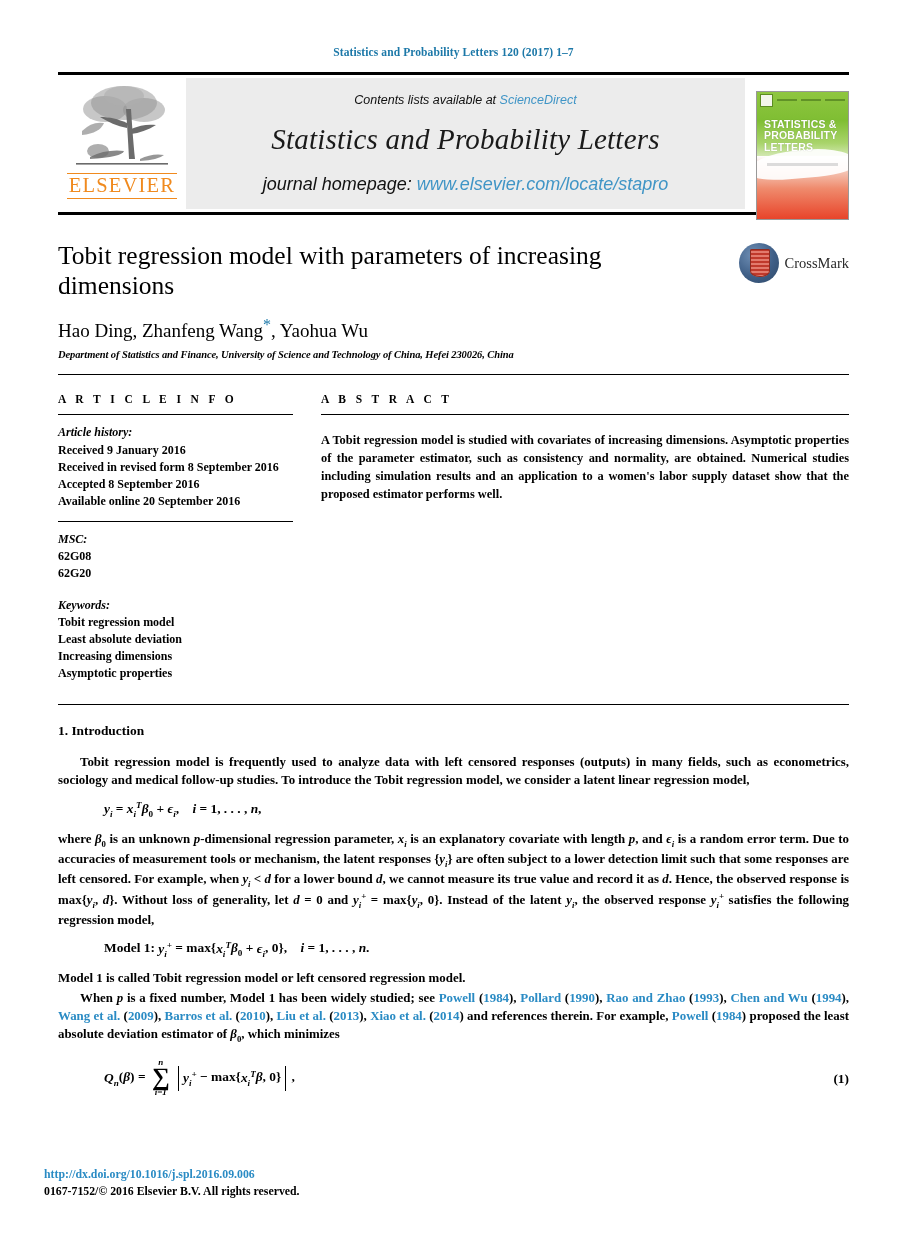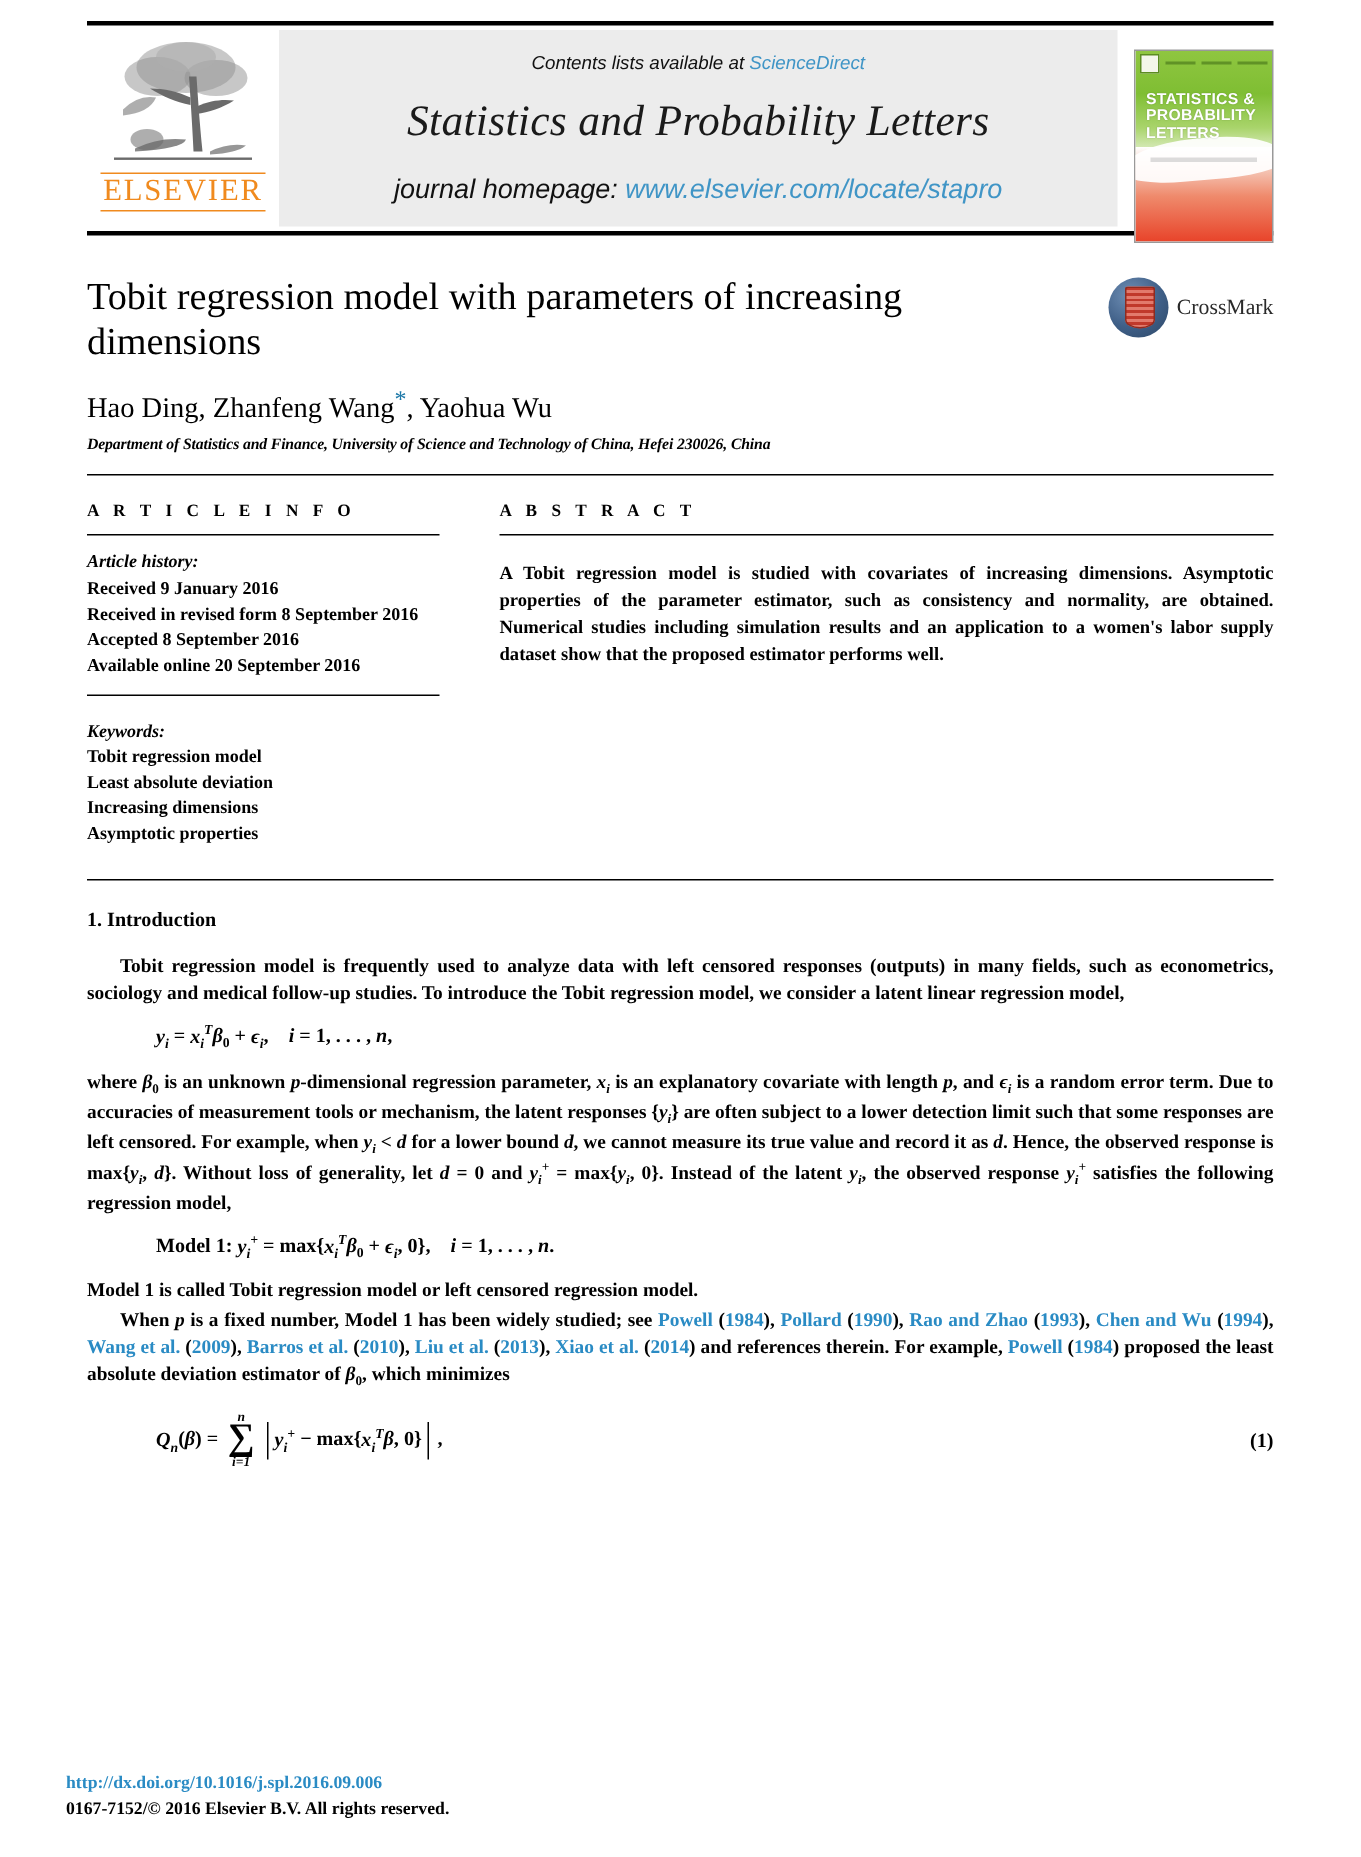--- a/index.html
+++ b/index.html
@@ -226,21 +226,21 @@
   }
   .rule-thin {
     border-top: 1px solid #000;
     margin: 14px 58px 0 58px;
   }
 
   
   .info-abstract {
     display: flex;
     margin: 18px 58px 0 58px;
-    gap: 40px;
+    gap: 28px;
   }
   .col-info { width: 235px; flex: 0 0 235px; }
   .col-abstract { flex: 1 1 auto; }
   .section-caps {
     font-family: "Liberation Serif", serif;
     font-weight: bold;
     font-size: 11.5px;
     letter-spacing: 3.4px;
     margin-bottom: 9px;
   }
@@ -349,20 +349,21 @@
     line-height: 1.45;
     font-weight: bold;
   }
   .pub-footer .doi { color: #2a8bc4; }
 </style>
 </head>
 <body>
 
 <div class="page">
 
+  <div class="running-head">Statistics and Probability Letters 120 (2017) 1–7</div>
 
   <div class="masthead-wrap">
     <div class="rule-thick-top"></div>
     <div class="masthead">
 
       <div class="elsevier-col">
         <svg class="tree-box" viewBox="0 0 104 93">
           <g fill="#6b6b6b">
             <ellipse cx="54" cy="24" rx="33" ry="17" fill="#9a9a9a" opacity=".55"></ellipse>
             <ellipse cx="35" cy="30" rx="22" ry="13" fill="#8f8f8f" opacity=".5"></ellipse>
@@ -434,20 +435,25 @@
       <div class="info-group">
         <div class="info-label">Article history:</div>
         <div class="info-line">Received 9 January 2016</div>
         <div class="info-line">Received in revised form 8 September 2016</div>
         <div class="info-line">Accepted 8 September 2016</div>
         <div class="info-line">Available online 20 September 2016</div>
       </div>
 
       <div class="info-sep"></div>
 
+      <div class="info-group">
+        <div class="info-label">MSC:</div>
+        <div class="info-line">62G08</div>
+        <div class="info-line">62G20</div>
+      </div>
 
       <div class="info-group" style="margin-top:15px;">
         <div class="info-label">Keywords:</div>
         <div class="info-line">Tobit regression model</div>
         <div class="info-line">Least absolute deviation</div>
         <div class="info-line">Increasing dimensions</div>
         <div class="info-line">Asymptotic properties</div>
       </div>
     </div>
 

